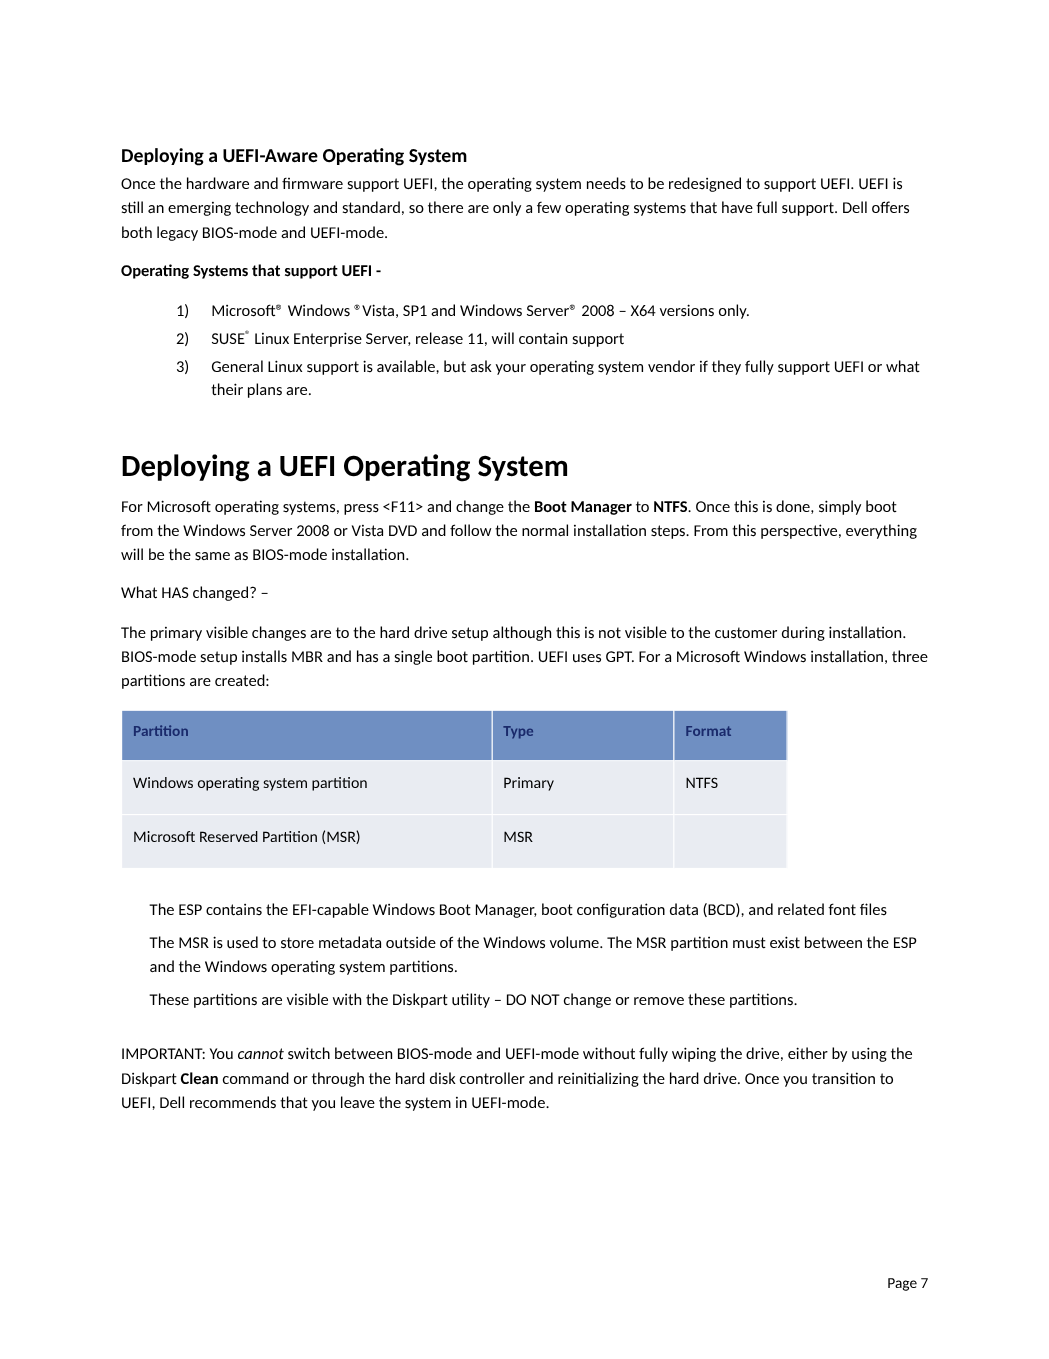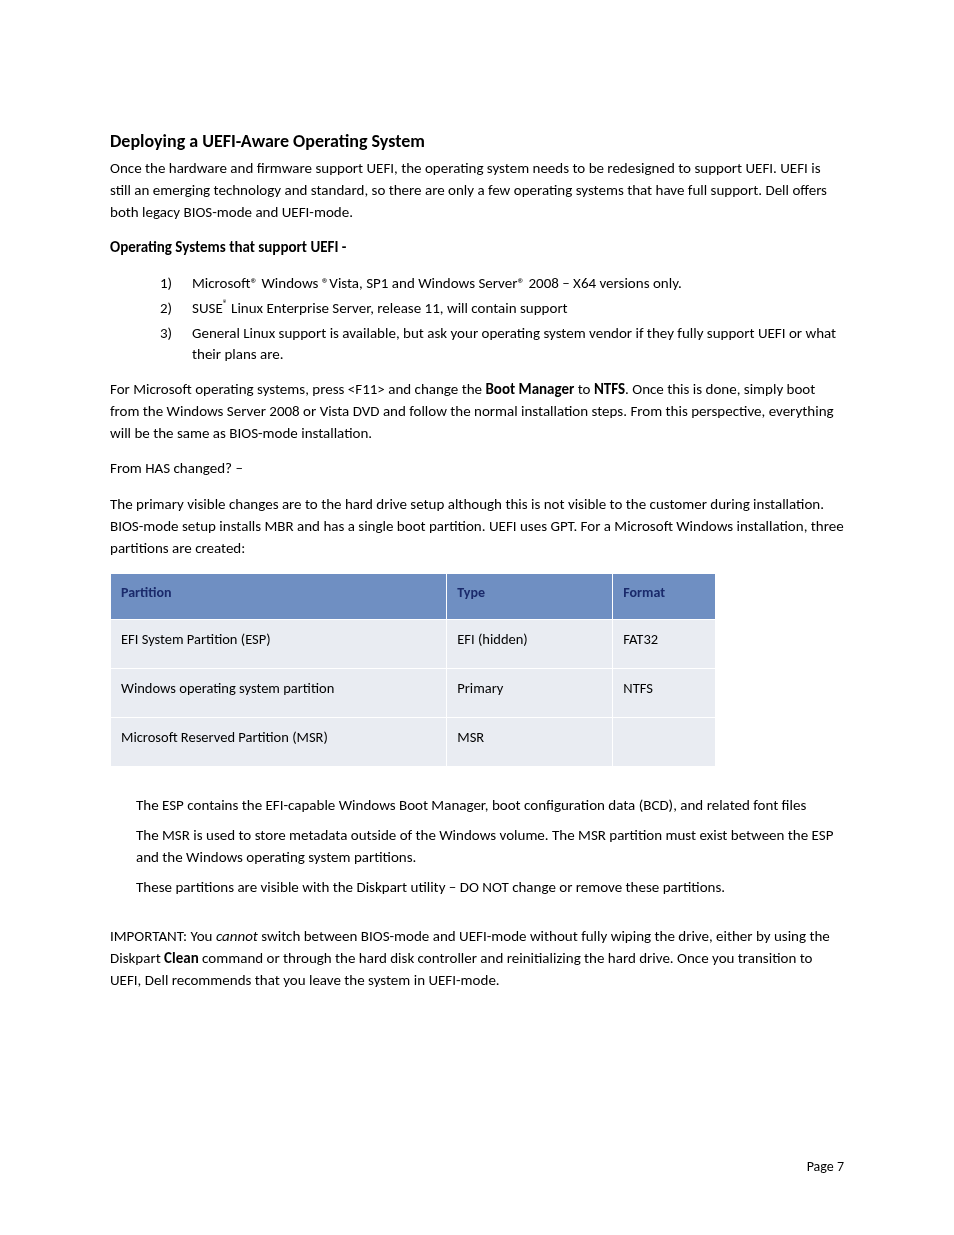--- a/index.html
+++ b/index.html
@@ -105,40 +105,36 @@
   <p>Once the hardware and firmware support UEFI, the operating system needs to be redesigned to support UEFI. UEFI is still an emerging technology and standard, so there are only a few operating systems that have full support. Dell offers both legacy BIOS-mode and UEFI-mode.</p>
 
   <p class="subhead">Operating Systems that support UEFI -</p>
 
   <ol class="num">
     <li>Microsoft® Windows ®Vista, SP1 and Windows Server® 2008 – X64 versions only.</li>
     <li><span>SUSE</span><sup>®</sup><span> Linux Enterprise Server, release 11, will contain support</span></li>
     <li>General Linux support is available, but ask your operating system vendor if they fully support UEFI or what their plans are.</li>
   </ol>
 
+  <div class="h1">Deploying a UEFI Operating System</div>
 
   <p>
     <span>For Microsoft operating systems, press &lt;F11&gt; and change the </span><b>Boot Manager</b><span> to </span><b>NTFS</b><span>. Once this is done, simply boot from the Windows Server 2008 or Vista DVD and follow the normal installation steps.  From this perspective, everything will be the same as BIOS-mode installation.</span>
   </p>
 
-  <p>From HAS changed? –</p>
+  <p>What HAS changed? –</p>
 
   <p>The primary visible changes are to the hard drive setup although this is not visible to the customer during installation.  BIOS-mode setup installs MBR and has a single boot partition.  UEFI uses GPT.  For a Microsoft Windows installation, three partitions are created:</p>
 
   <table class="part">
     <tbody>
         <tr>
       <th class="col1">Partition</th>
       <th class="col2">Type</th>
       <th class="col3">Format</th>
-    </tr>
-    <tr>
-      <td>EFI System Partition (ESP)</td>
-      <td>EFI (hidden)</td>
-      <td>FAT32</td>
     </tr>
     <tr>
       <td>Windows operating system partition</td>
       <td>Primary</td>
       <td>NTFS</td>
     </tr>
     <tr>
       <td>Microsoft Reserved Partition (MSR)</td>
       <td>MSR</td>
       <td></td>

